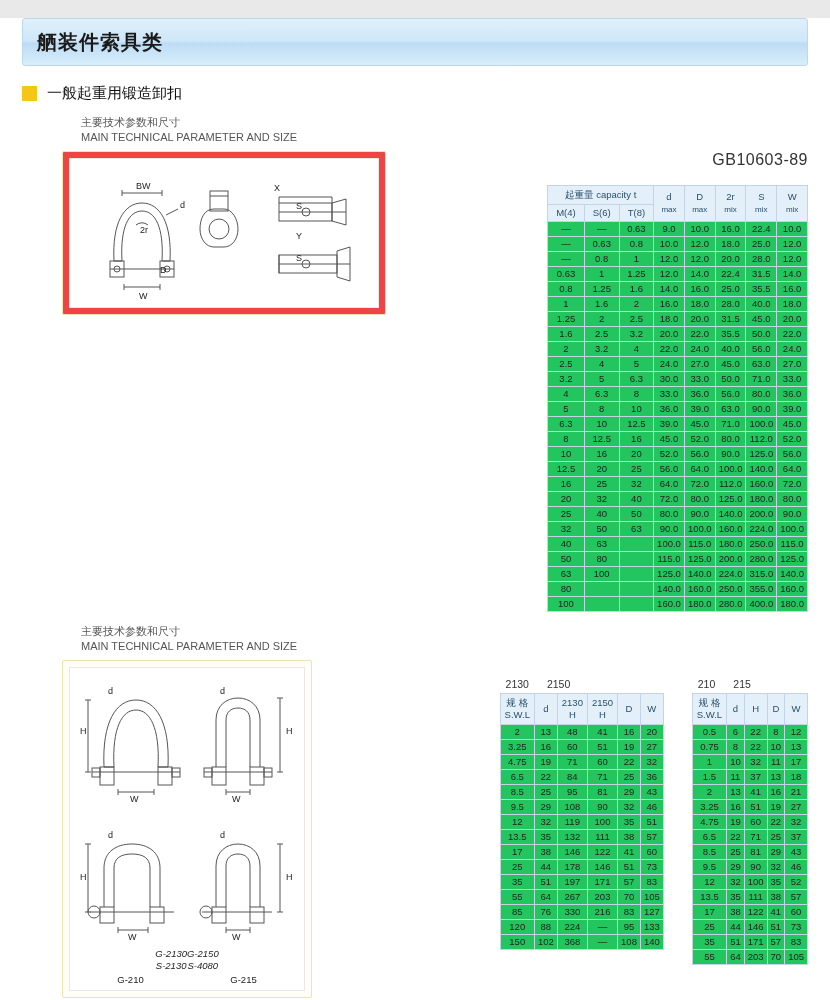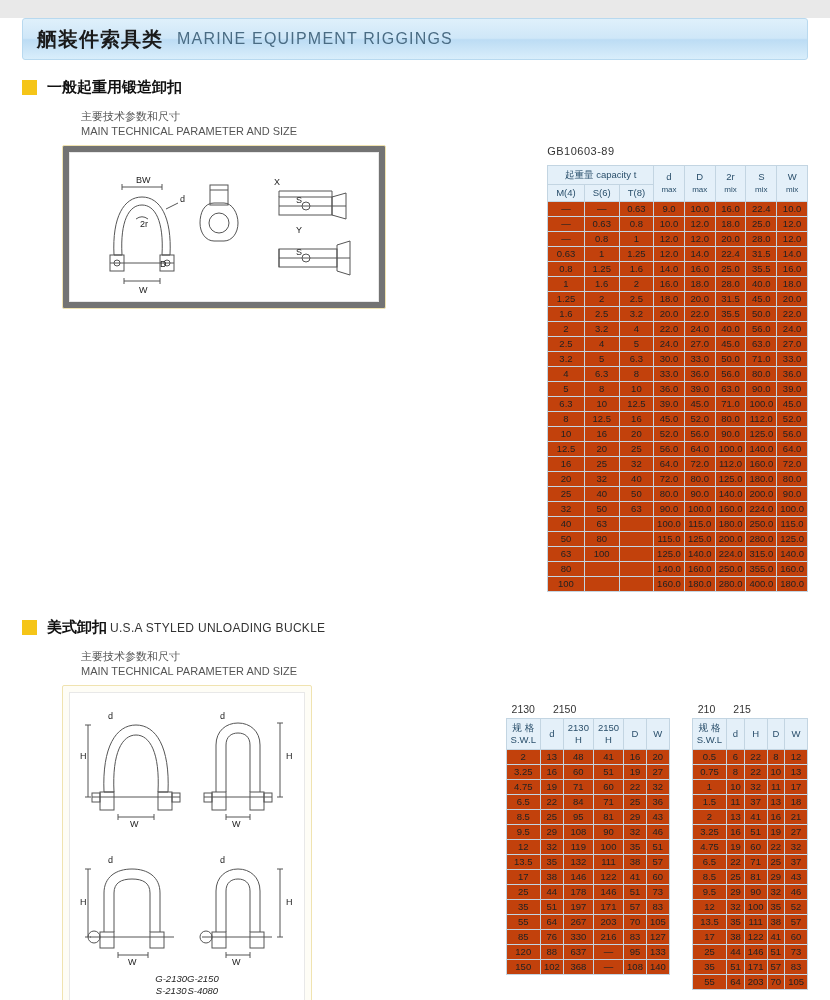--- a/index.html
+++ b/index.html
@@ -15,21 +15,21 @@
     background: #ffffff;
     position: relative;
     padding: 0 0 10px 0;
   }
   
   .banner {
     margin: 18px 22px 0 22px;
     background: linear-gradient(to bottom, #dff0fb 0%, #cfe7f8 48%, #bcdcf4 52%, #d9eefb 100%);
     border: 1px solid #b8d9ef;
     border-radius: 3px;
-    height: 42px;
+    height: 48px;
     display: flex;
     align-items: center;
     padding-left: 14px;
   }
   .banner-cn {
     font-size: 20px;
     font-weight: bold;
     color: #1a1a1a;
     letter-spacing: 1px;
     font-family: "DejaVu Sans", sans-serif;
@@ -48,24 +48,24 @@
     margin: 18px 22px 0 22px;
   }
   .yellow-sq {
     width: 15px; height: 15px;
     background: #f5c518;
     margin-right: 10px;
     flex: 0 0 auto;
   }
   .sec-cn {
     font-size: 15px;
-    font-weight: bold;
+    font-weight: normal;
     color: #111;
     font-family: "DejaVu Sans", sans-serif;
-    margin-right: 3px;
+    margin-right: 26px;
   }
   .sec-en {
     font-size: 12px;
     color: #333;
     letter-spacing: .3px;
   }
   .sub-label {
     margin: 12px 0 6px 81px;
     color: #555;
     font-size: 11px;
@@ -73,43 +73,44 @@
   }
   .sub-label .cn { font-family: "DejaVu Sans", sans-serif; }
   
   .content-row {
     display: flex;
     margin: 4px 22px 0 22px;
     align-items: flex-start;
   }
   .fig-box {
     border: 1px solid #f0e3b0;
-    background: #737373;
+    background: #ef4444;
     padding: 6px;
     margin-left: 40px;
     border-radius: 2px;
   }
   .fig-inner {
     border: 1px solid #e8e8e8;
     background: #fff;
     padding: 4px;
   }
   
   .tbl-wrap { margin-left: auto; }
   .std-code {
-    font-size: 11px;
+    text-align: right;
+    font-size: 16px;
     color: #333;
-    margin-bottom: 8px;
+    margin-bottom: 16px;
     letter-spacing: .5px;
   }
   table.grid {
     border-collapse: collapse;
     font-size: 9.5px;
     color: #222;
-    background: #c2410c;
+    background: #22c55e;
   }
   table.grid th, table.grid td {
     border: 1px solid #c3d5e2;
     text-align: center;
     padding: 1px 3px;
     line-height: 12px;
     white-space: nowrap;
   }
   table.grid thead th {
     background: #e4f0f9;
@@ -129,21 +130,21 @@
   .usa-figs {
     border: 1px solid #f0e3b0;
     background: #fefdf6;
     padding: 6px;
     margin-left: 40px;
     border-radius: 2px;
   }
   .usa-tables {
     margin-left: auto;
     display: flex;
-    gap: 22px;
+    gap: 28px;
     padding-top: 18px;
   }
   .tbl-title {
     font-size: 10.5px;
     color: #333;
     margin-bottom: 3px;
     display: flex;
     gap: 18px;
     padding-left: 6px;
   }
@@ -156,21 +157,20 @@
     line-height: 12px;
   }
 </style>
 </head>
 <body>
 
 <div class="page">
 
   <div class="banner">
     <span class="banner-cn">舾装件索具类</span>
-    <span class="banner-en">MARINE EQUIPMENT RIGGINGS</span>
   </div>
 
   <div class="section-head">
     <span class="yellow-sq"></span>
     <span class="sec-cn">一般起重用锻造卸扣</span>
   </div>
 
   <div class="sub-label">
     <div class="cn">主要技术参数和尺寸</div>
     <div>MAIN TECHNICAL PARAMETER AND SIZE</div>
@@ -512,25 +512,20 @@
               <td>180.0</td>
               <td>280.0</td>
               <td>400.0</td>
               <td>180.0</td>
             </tr>
           </tbody>
       </table>
     </div>
   </div>
 
-  <div class="section-head" style="margin-top:26px;">
-    <span class="yellow-sq"></span>
-    <span class="sec-cn">美式卸扣</span>
-    <span class="sec-en">U.S.A STYLED UNLOADING BUCKLE</span>
-  </div>
 
   <div class="sub-label">
     <div class="cn">主要技术参数和尺寸</div>
     <div>MAIN TECHNICAL PARAMETER AND SIZE</div>
   </div>
 
   <div class="usa-row">
 
     <div class="usa-figs">
       <div class="fig-inner">
@@ -748,21 +743,21 @@
                 <td>85</td>
                 <td>76</td>
                 <td>330</td>
                 <td>216</td>
                 <td>83</td>
                 <td>127</td>
               </tr>
               <tr>
                 <td>120</td>
                 <td>88</td>
-                <td>637</td>
+                <td>224</td>
                 <td>—</td>
                 <td>95</td>
                 <td>133</td>
               </tr>
               <tr>
                 <td>150</td>
                 <td>102</td>
                 <td>368</td>
                 <td>—</td>
                 <td>108</td>

